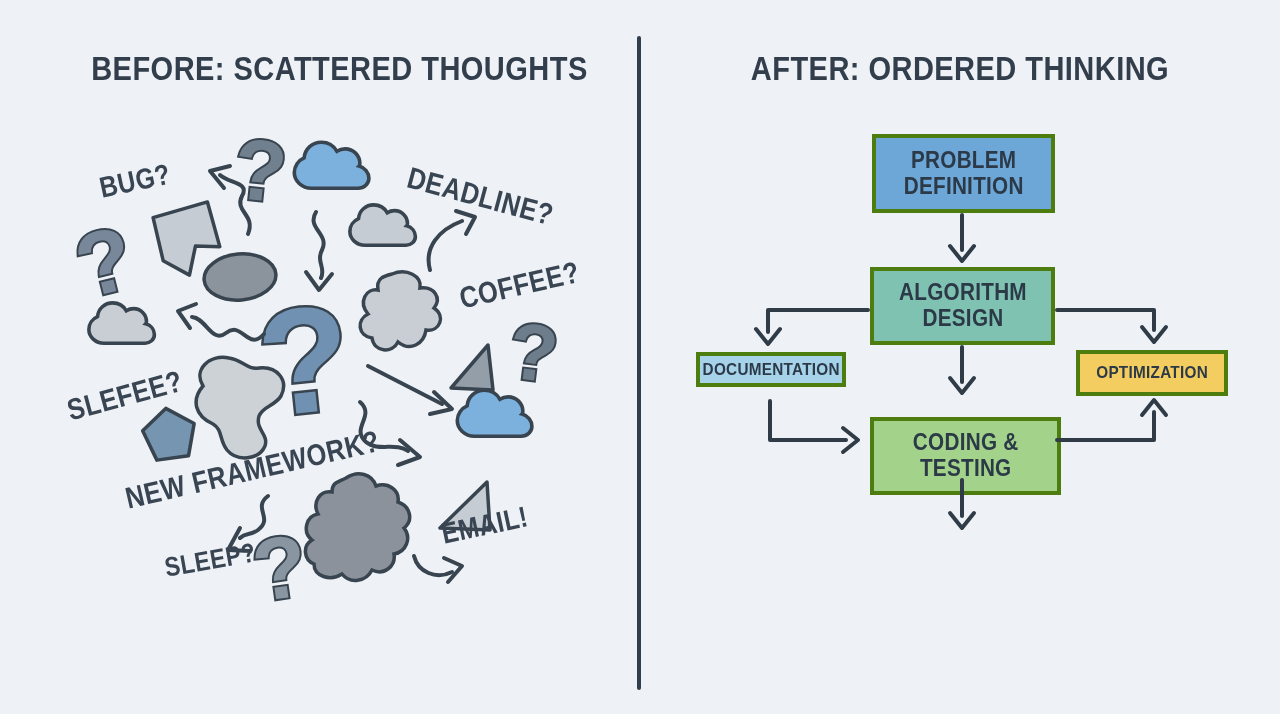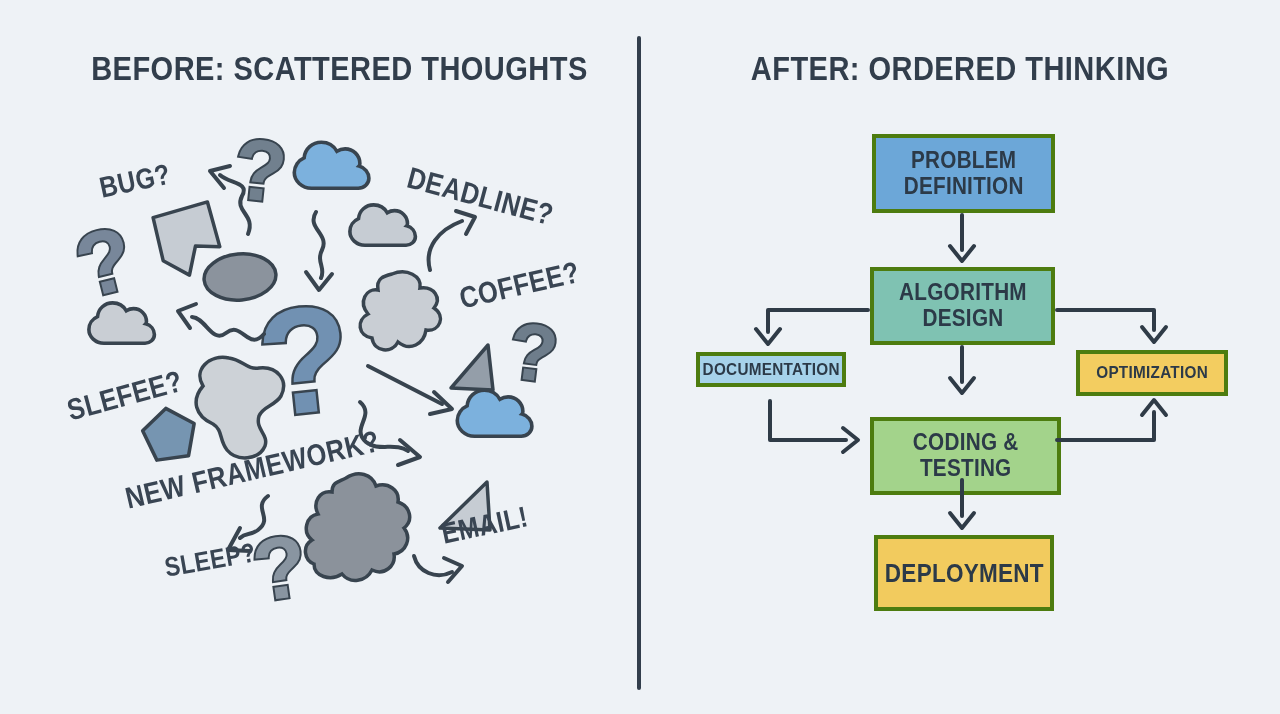--- a/index.html
+++ b/index.html
@@ -141,23 +141,20 @@
   <div class="flow-node" id="node-documentation">
     <span class="node-label">DOCUMENTATION</span>
   </div>
   <div class="flow-node" id="node-coding">
     <span class="node-label">CODING &amp;
 TESTING</span>
   </div>
   <div class="flow-node" id="node-optimization">
     <span class="node-label">OPTIMIZATION</span>
   </div>
-  <div class="flow-node" id="node-deployment">
-    <span class="node-label">DEPLOYMENT</span>
-  </div>
 
   <svg width="1280" height="714" viewBox="0 0 1280 714">
     <g stroke="#2f3b47" stroke-width="4" fill="none" stroke-linecap="round" stroke-linejoin="round">
 
       <g>
         <path d="M962,215 L962,250"></path>
           <path d="M950,246 L962,261 L974,246"></path>
       </g>
 
       <g>

